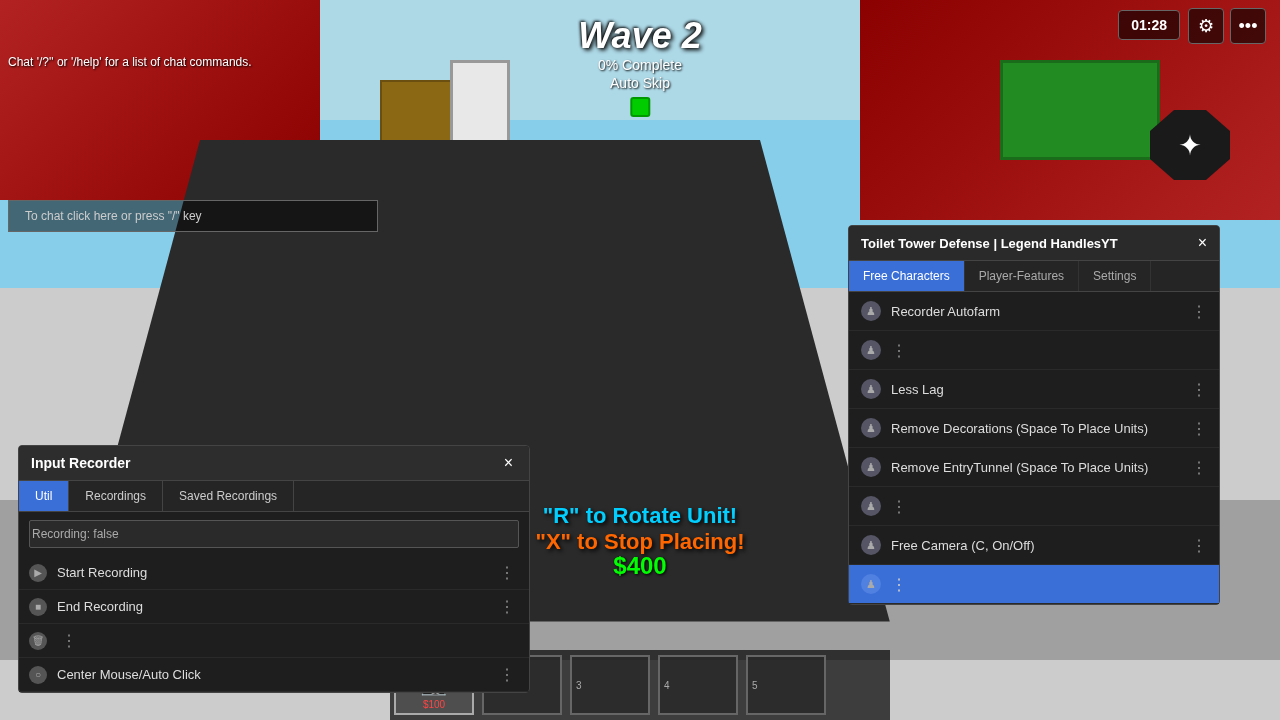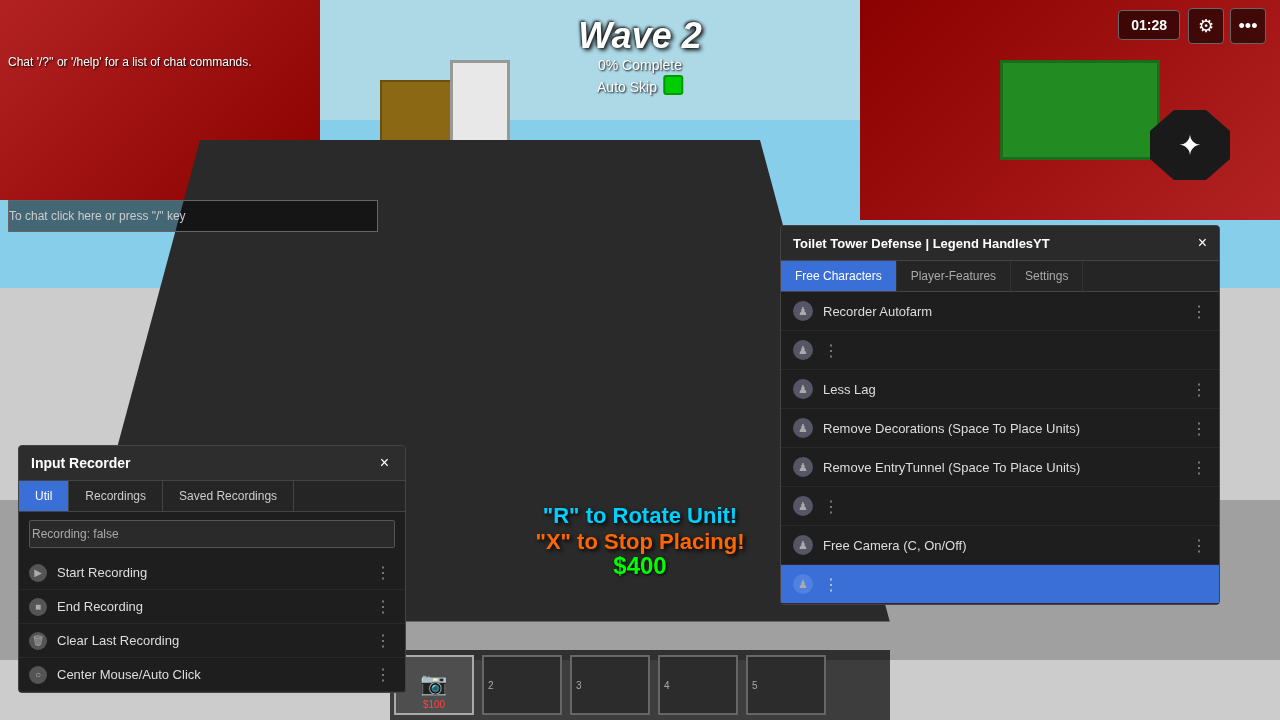--- a/index.html
+++ b/index.html
@@ -124,21 +124,21 @@
       top: 200px;
       left: 8px;
       width: 370px;
       height: 32px;
       background: rgba(0,0,0,0.5);
       border: 1px solid #666;
       color: #ccc;
       font-size: 12px;
       display: flex;
       align-items: center;
-      padding: 0 0;
+      padding: 0 16px;
     }
     .timer-box {
       position: absolute;
       top: 10px;
       right: 100px;
       background: rgba(0,0,0,0.6);
       color: white;
       font-size: 14px;
       font-weight: bold;
       padding: 6px 12px;
@@ -194,24 +194,25 @@
       text-shadow: 2px 2px 4px black, -1px -1px 3px black;
       font-style: italic;
     }
     .wave-percent {
       font-size: 14px;
       color: white;
       text-shadow: 1px 1px 2px black;
     }
     .auto-skip-row {
       display: flex;
-      align-items: flex-end;
+      align-items: center;
       justify-content: center;
       gap: 6px;
       margin-top: 2px;
+      flex-direction: column;
     }
     .auto-skip-label {
       color: white;
       font-size: 14px;
       text-shadow: 1px 1px 2px black;
     }
     .auto-skip-toggle {
       width: 20px;
       height: 20px;
       background: #00cc00;
@@ -316,21 +317,21 @@
       justify-content: center;
       color: white;
       font-size: 28px;
     }
 
     
     #input-recorder {
       position: absolute;
       top: 445px;
       left: 18px;
-      width: 388px;
+      width: 512px;
       background: #1e1e1e;
       border: 1px solid #444;
       border-radius: 4px;
       z-index: 200;
     }
     .panel-header {
       display: flex;
       align-items: center;
       justify-content: space-between;
       background: #2d2d2d;
@@ -405,21 +406,21 @@
       color: #888;
       font-size: 16px;
       padding: 0 4px;
     }
 
     
     #legend-panel {
       position: absolute;
       top: 225px;
       right: 60px;
-      width: 440px;
+      width: 372px;
       background: #1e1e1e;
       border: 1px solid #444;
       border-radius: 4px;
       z-index: 200;
     }
     .legend-header {
       display: flex;
       align-items: center;
       justify-content: space-between;
       background: #2a2a2a;
@@ -579,21 +580,20 @@
     <span class="action-label">Start Recording</span>
     <span class="action-more">⋮</span>
   </div>
   <div class="action-row">
     <div class="action-icon">■</div>
     <span class="action-label">End Recording</span>
     <span class="action-more">⋮</span>
   </div>
   <div class="action-row">
     <div class="action-icon">🗑</div>
-    <span class="action-label">Clear Last Recording</span>
     <span class="action-more">⋮</span>
   </div>
   <div class="action-row">
     <div class="action-icon">○</div>
     <span class="action-label">Center Mouse/Auto Click</span>
     <span class="action-more">⋮</span>
   </div>
 </div>
 
 <div id="legend-panel">

